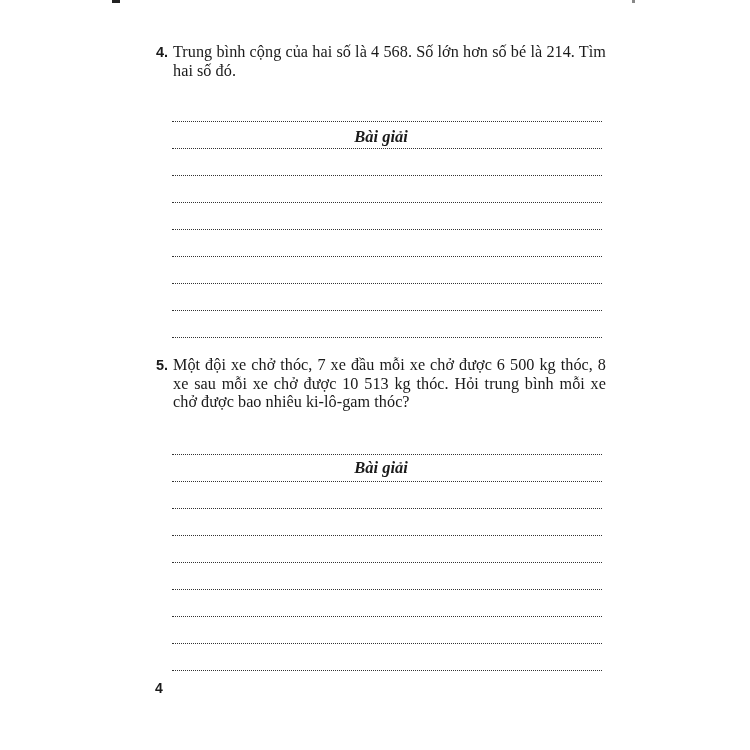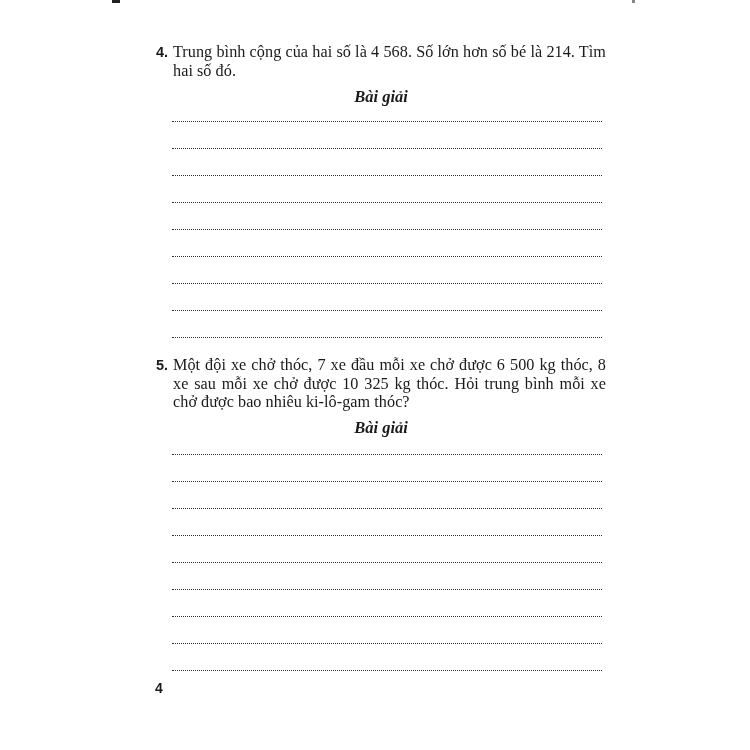--- a/index.html
+++ b/index.html
@@ -23,21 +23,21 @@
       text-align: justify;
     }
     .problem-number {
       position: absolute; left: 0; top: 0;
       font-family: "Liberation Sans", "DejaVu Sans", sans-serif;
       font-weight: bold; font-size: 14.5px;
     }
     .solution-heading {
       position: absolute; left: 0; width: 450px; text-align: center;
       font-family: "Liberation Serif", "DejaVu Serif", serif;
-      font-weight: bold; font-style: italic; font-size: 16.5px;
+      font-weight: bold; font-style: italic; font-size: 16.5px; margin-top: 40px;
     }
     .answer-line {
       position: absolute; left: 172px; width: 430px; height: 0;
       border-top: 1.6px dotted #333;
     }
     .page-number {
       position: absolute; left: 155px; top: 680px;
       font-family: "Liberation Sans", "DejaVu Sans", sans-serif;
       font-weight: bold; font-size: 14px;
     }
@@ -65,21 +65,21 @@
     <div class="answer-line" style="top:229px;"></div>
     <div class="answer-line" style="top:256px;"></div>
     <div class="answer-line" style="top:283px;"></div>
     <div class="answer-line" style="top:310px;"></div>
     <div class="answer-line" style="top:337px;"></div>
   </div>
 
   <div class="problem" style="top:356px;">
     <div class="problem-text">
       <span class="problem-number">5.</span>
-      <span>Một đội xe chở thóc, 7 xe đầu mỗi xe chở được 6 500 kg thóc, 8 xe sau mỗi xe chở được 10 325 kg thóc. Hỏi trung bình mỗi xe chở được bao nhiêu ki-lô-gam thóc?</span>
+      <span>Một đội xe chở thóc, 7 xe đầu mỗi xe chở được 6 500 kg thóc, 8 xe sau mỗi xe chở được 10 513 kg thóc. Hỏi trung bình mỗi xe chở được bao nhiêu ki-lô-gam thóc?</span>
     </div>
     <div class="solution-heading" style="top:62px;">Bài giải</div>
   </div>
 
   <div>
     <div class="answer-line" style="top:454px;"></div>
     <div class="answer-line" style="top:481px;"></div>
     <div class="answer-line" style="top:508px;"></div>
     <div class="answer-line" style="top:535px;"></div>
     <div class="answer-line" style="top:562px;"></div>

